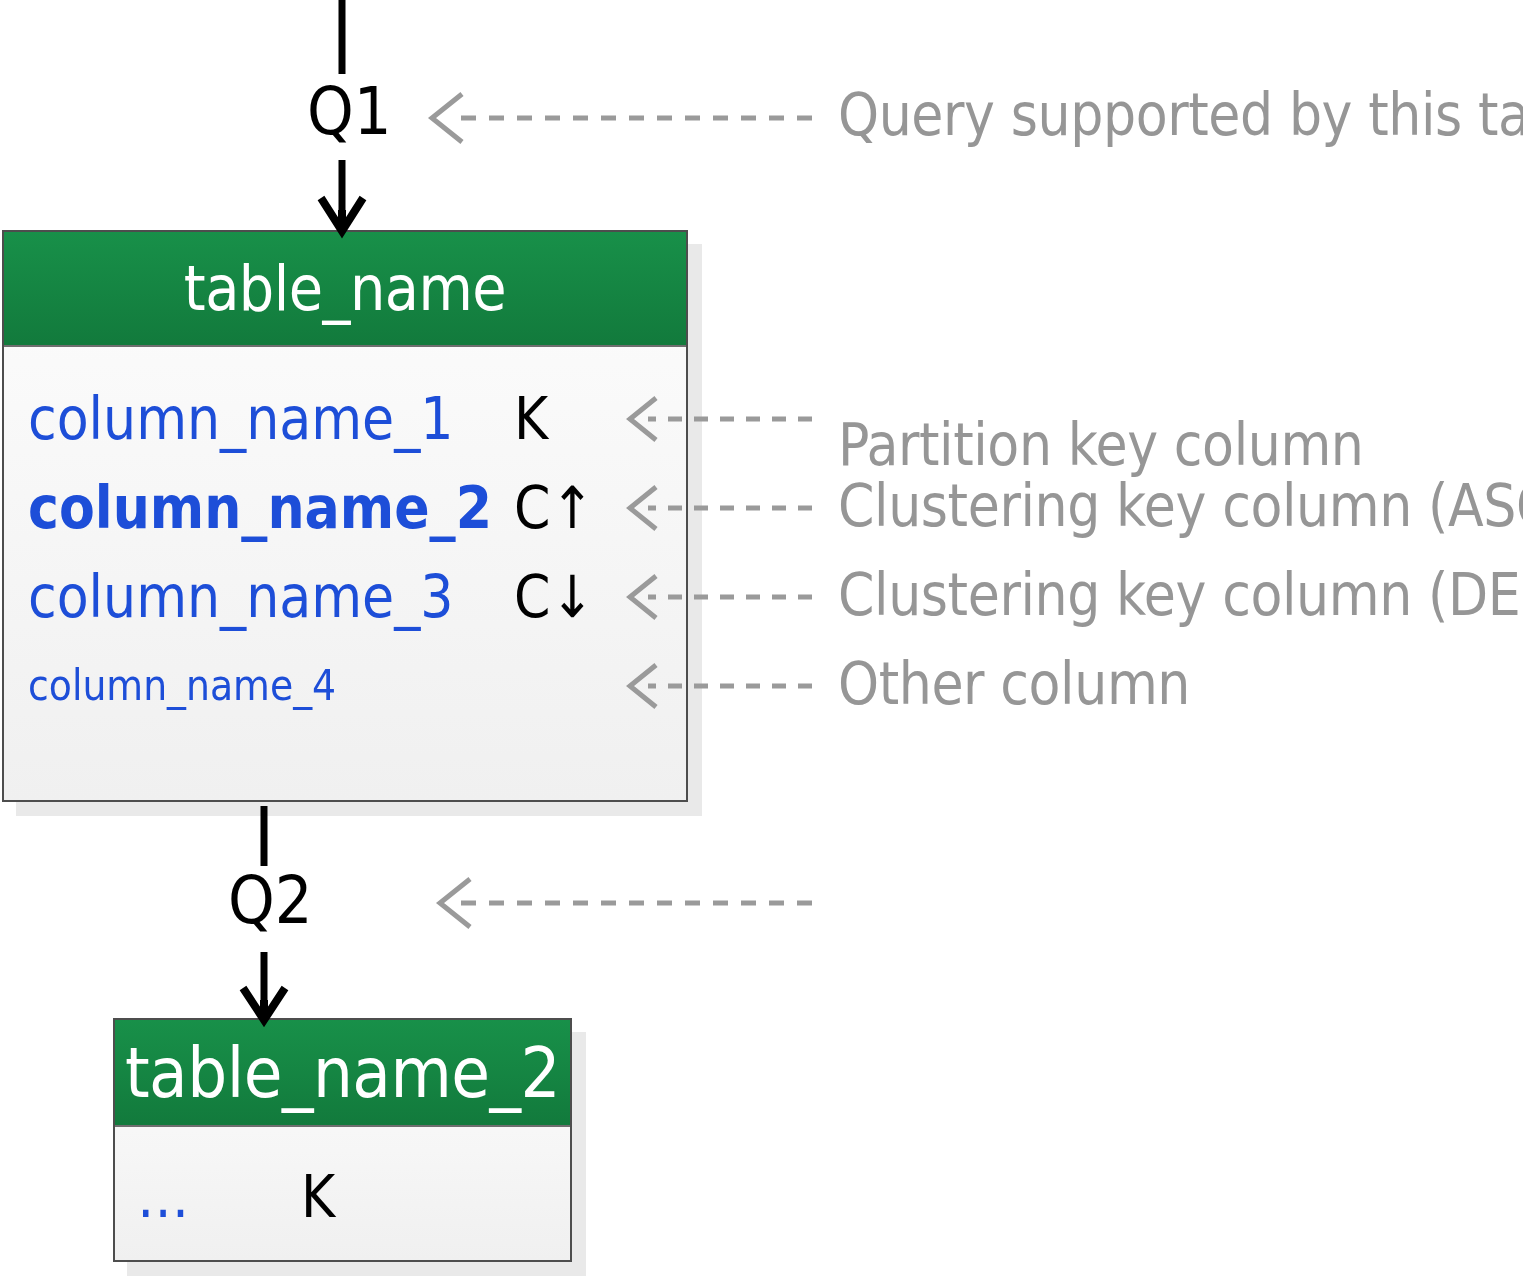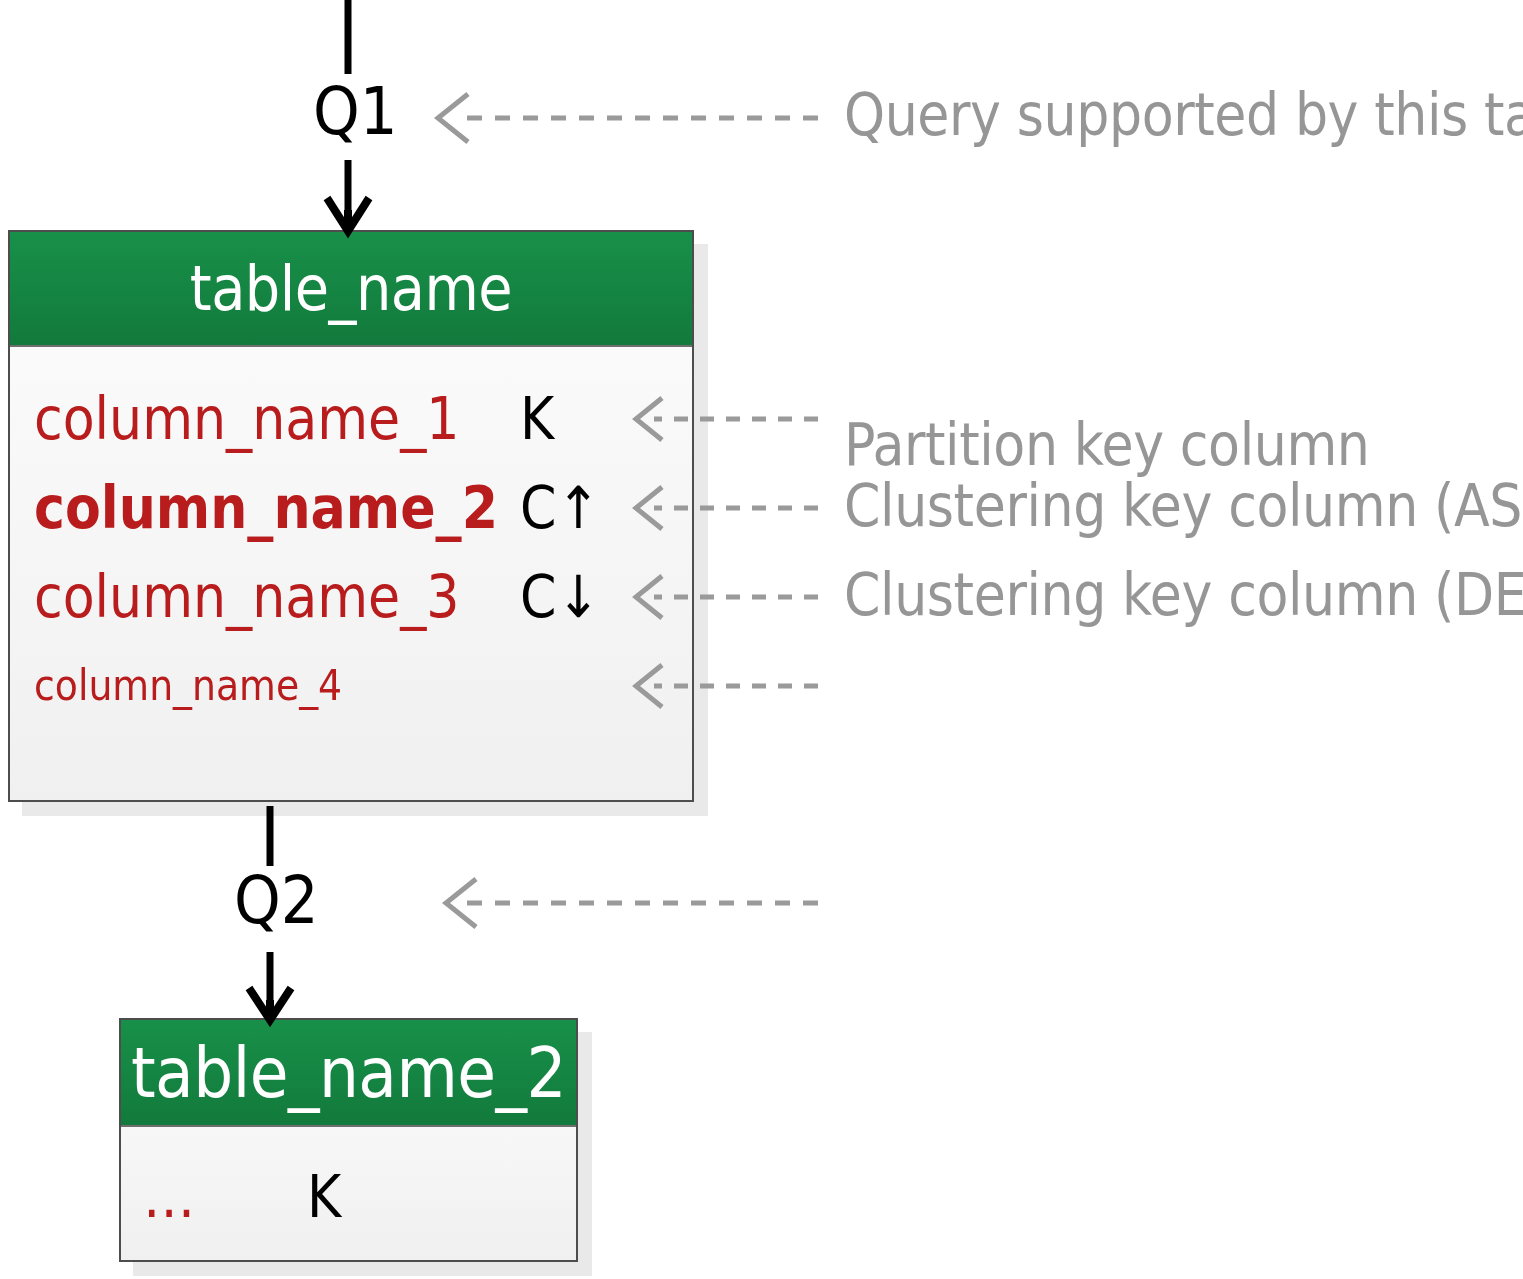--- a/index.html
+++ b/index.html
@@ -10,21 +10,21 @@
   body {
     width: 1523px;
     height: 1279px;
     position: relative;
     overflow: hidden;
     font-family: "DejaVu Sans", sans-serif;
   }
 
   #stage {
     position: absolute;
-    left: 6px; top: 0;
+    left: 0; top: 0;
     width: 1319px;
     height: 1279px;
   }
 
   
   .tablebox {
     position: absolute;
     box-sizing: border-box;
   }
   .tablebox .shadow {
@@ -72,21 +72,21 @@
     z-index: 2;
   }
   .row {
     position: relative;
     display: block;
   }
   .colname {
     position: absolute;
     font-family: "DejaVu Sans Condensed", "Liberation Sans Narrow", "Liberation Sans", sans-serif;
     font-stretch: condensed;
-    color: #b91c1c;
+    color: #1d4ed8;
     white-space: nowrap;
   }
   .colmark {
     position: absolute;
     font-family: "DejaVu Sans Condensed", "Liberation Sans Narrow", "Liberation Sans", sans-serif;
     font-stretch: condensed;
     color: #000000;
     white-space: nowrap;
   }
 
@@ -206,20 +206,21 @@
         <div class="colname" style="left:26px; top:427px; font-size:42px; line-height:58px;">column_name_4</div>
         <div class="colmark" style="left:512px; top:427px; font-size:58px; line-height:58px;"></div>
       </div>
 
     </div>
   </div>
 
   <div class="annot" style="left:838px; top:388px; font-size:58px; line-height:58px;margin-top:28px;">Partition key column</div>
   <div class="annot" style="left:838px; top:477px; font-size:58px; line-height:58px;">Clustering key column (ASC)</div>
   <div class="annot" style="left:838px; top:566px; font-size:58px; line-height:58px;">Clustering key column (DESC)</div>
+  <div class="annot" style="left:838px; top:655px; font-size:58px; line-height:58px;">Other column</div>
 
   <div class="qlabel" style="left:228px; top:868px; font-size:66px; line-height:66px;">Q2</div>
 
 
   <div class="tablebox" style="left:113px; top:1018px; width:459px; height:244px;">
     <div class="shadow"></div>
     <div class="frame">
       <div class="hdr" style="height:107px;">
         <span style="font-size:70px; line-height:58px;">table_name_2</span>
       </div>

